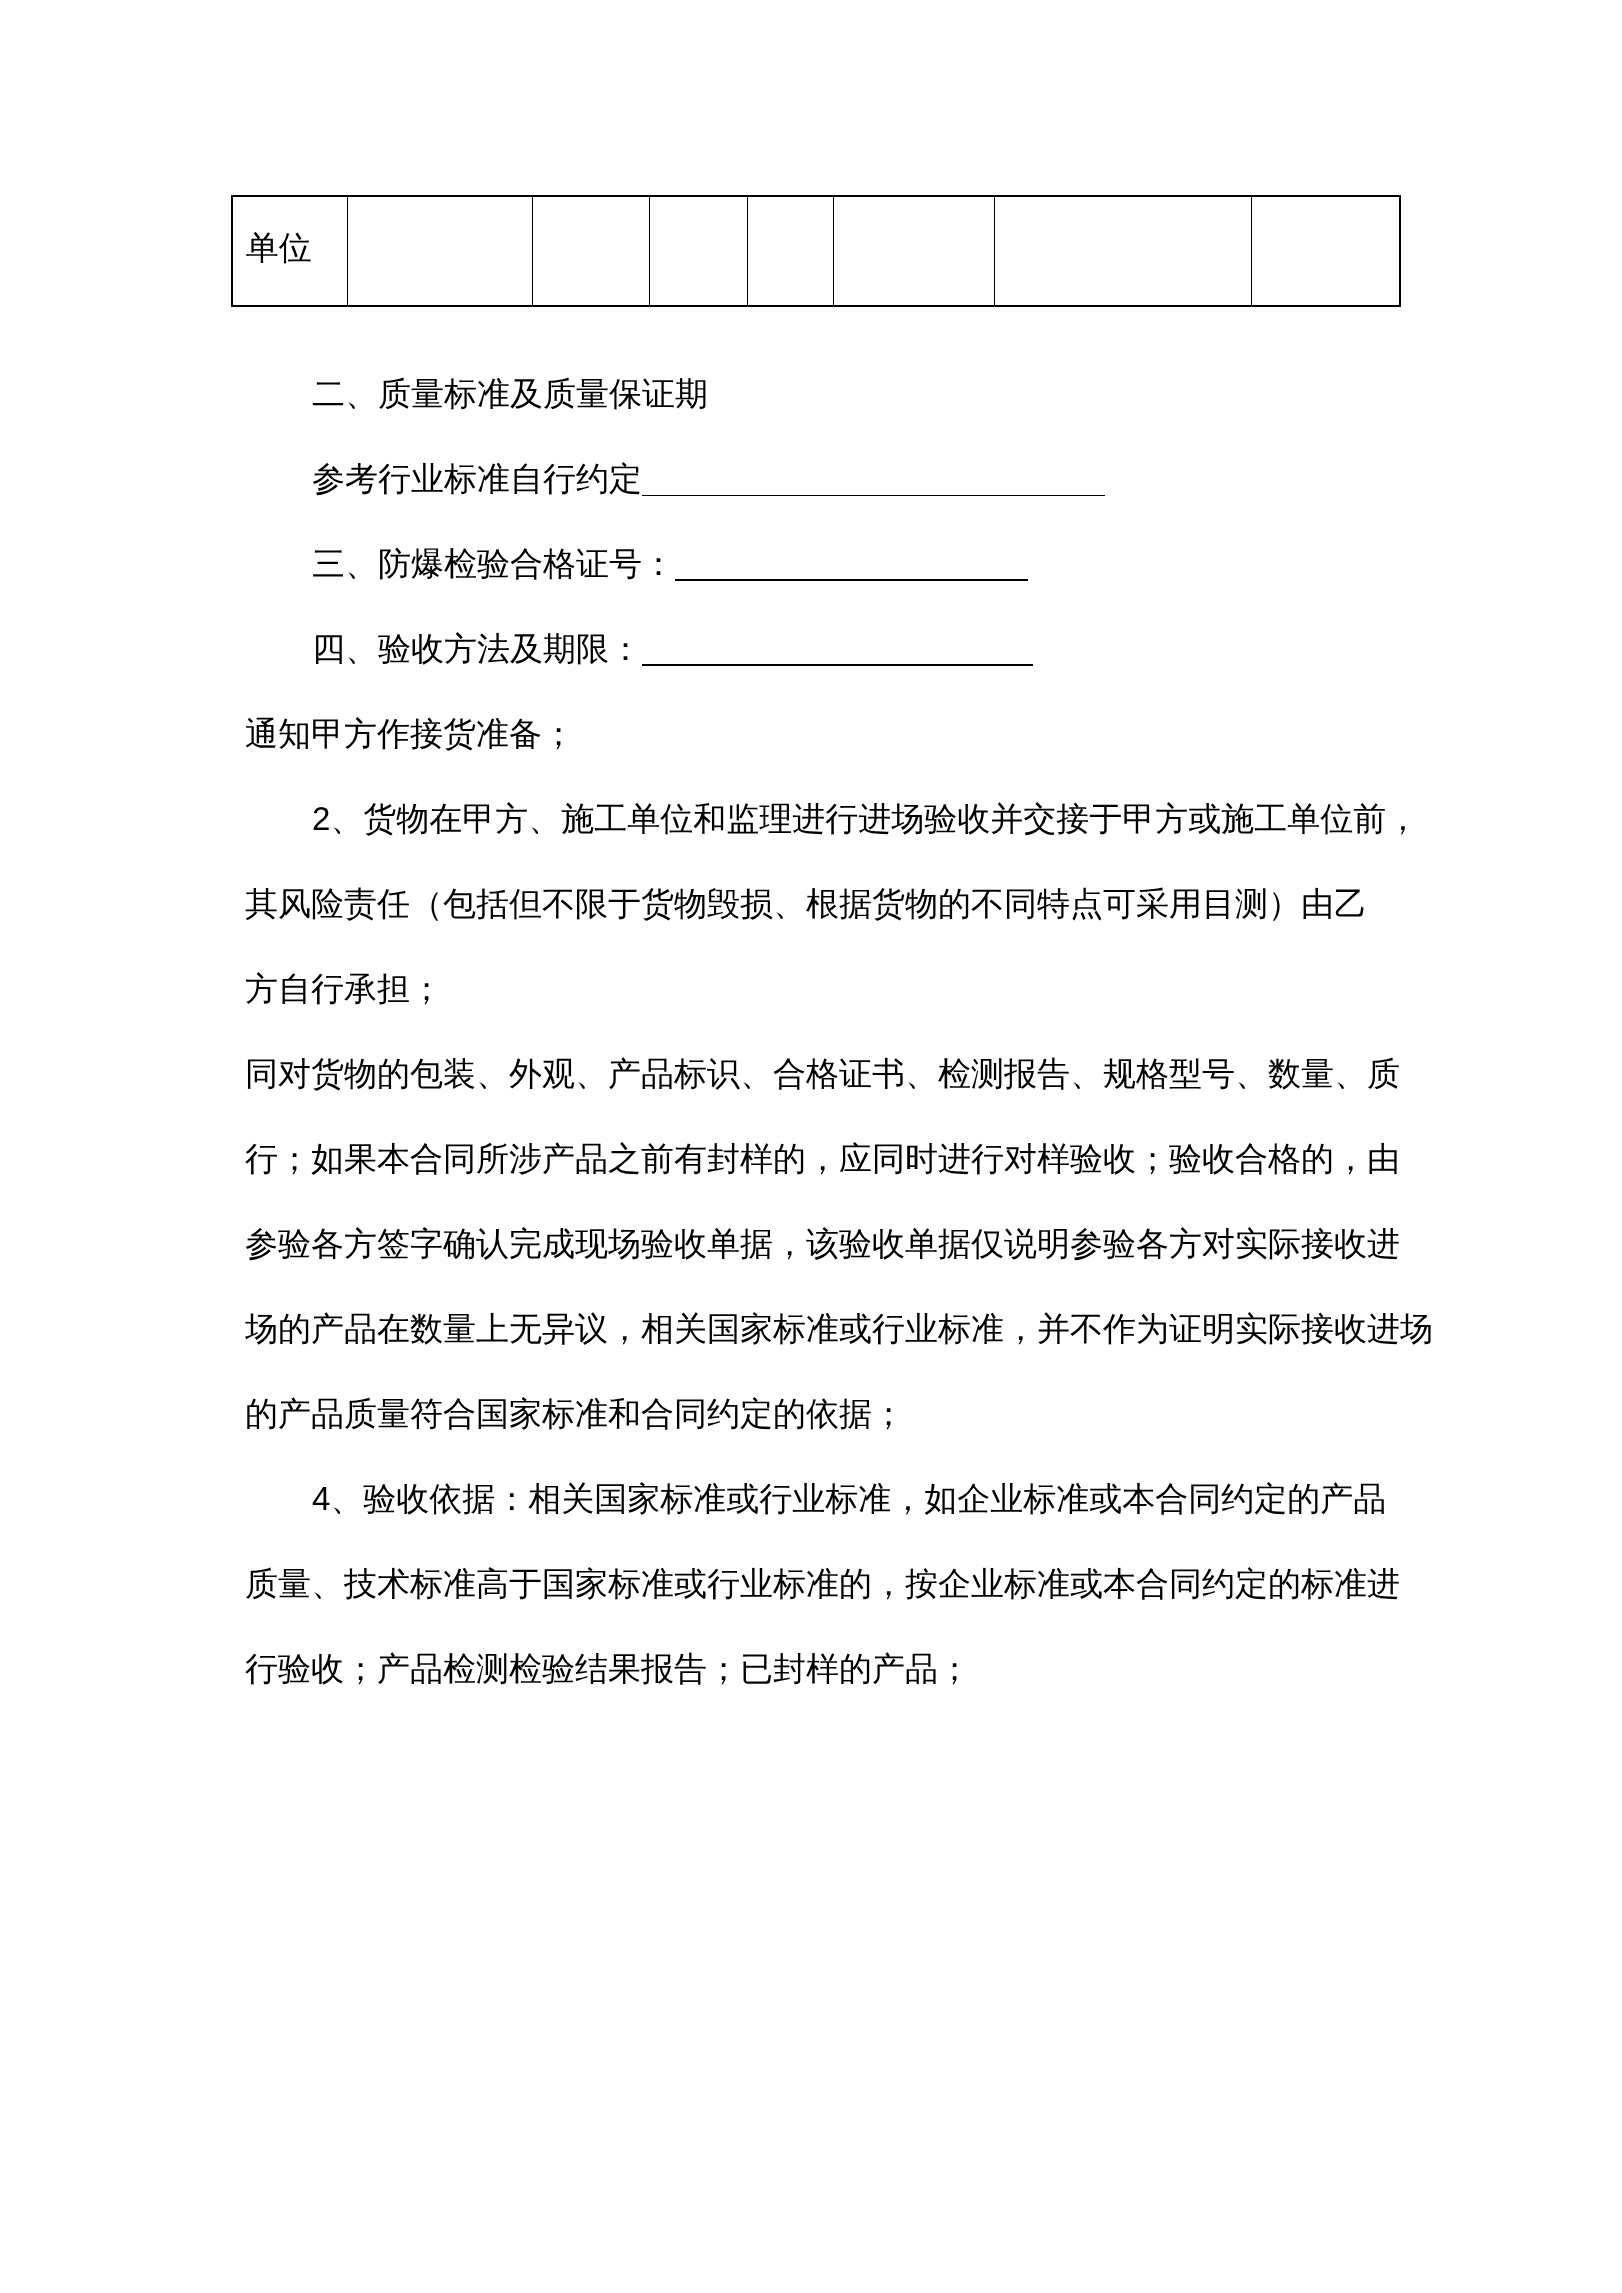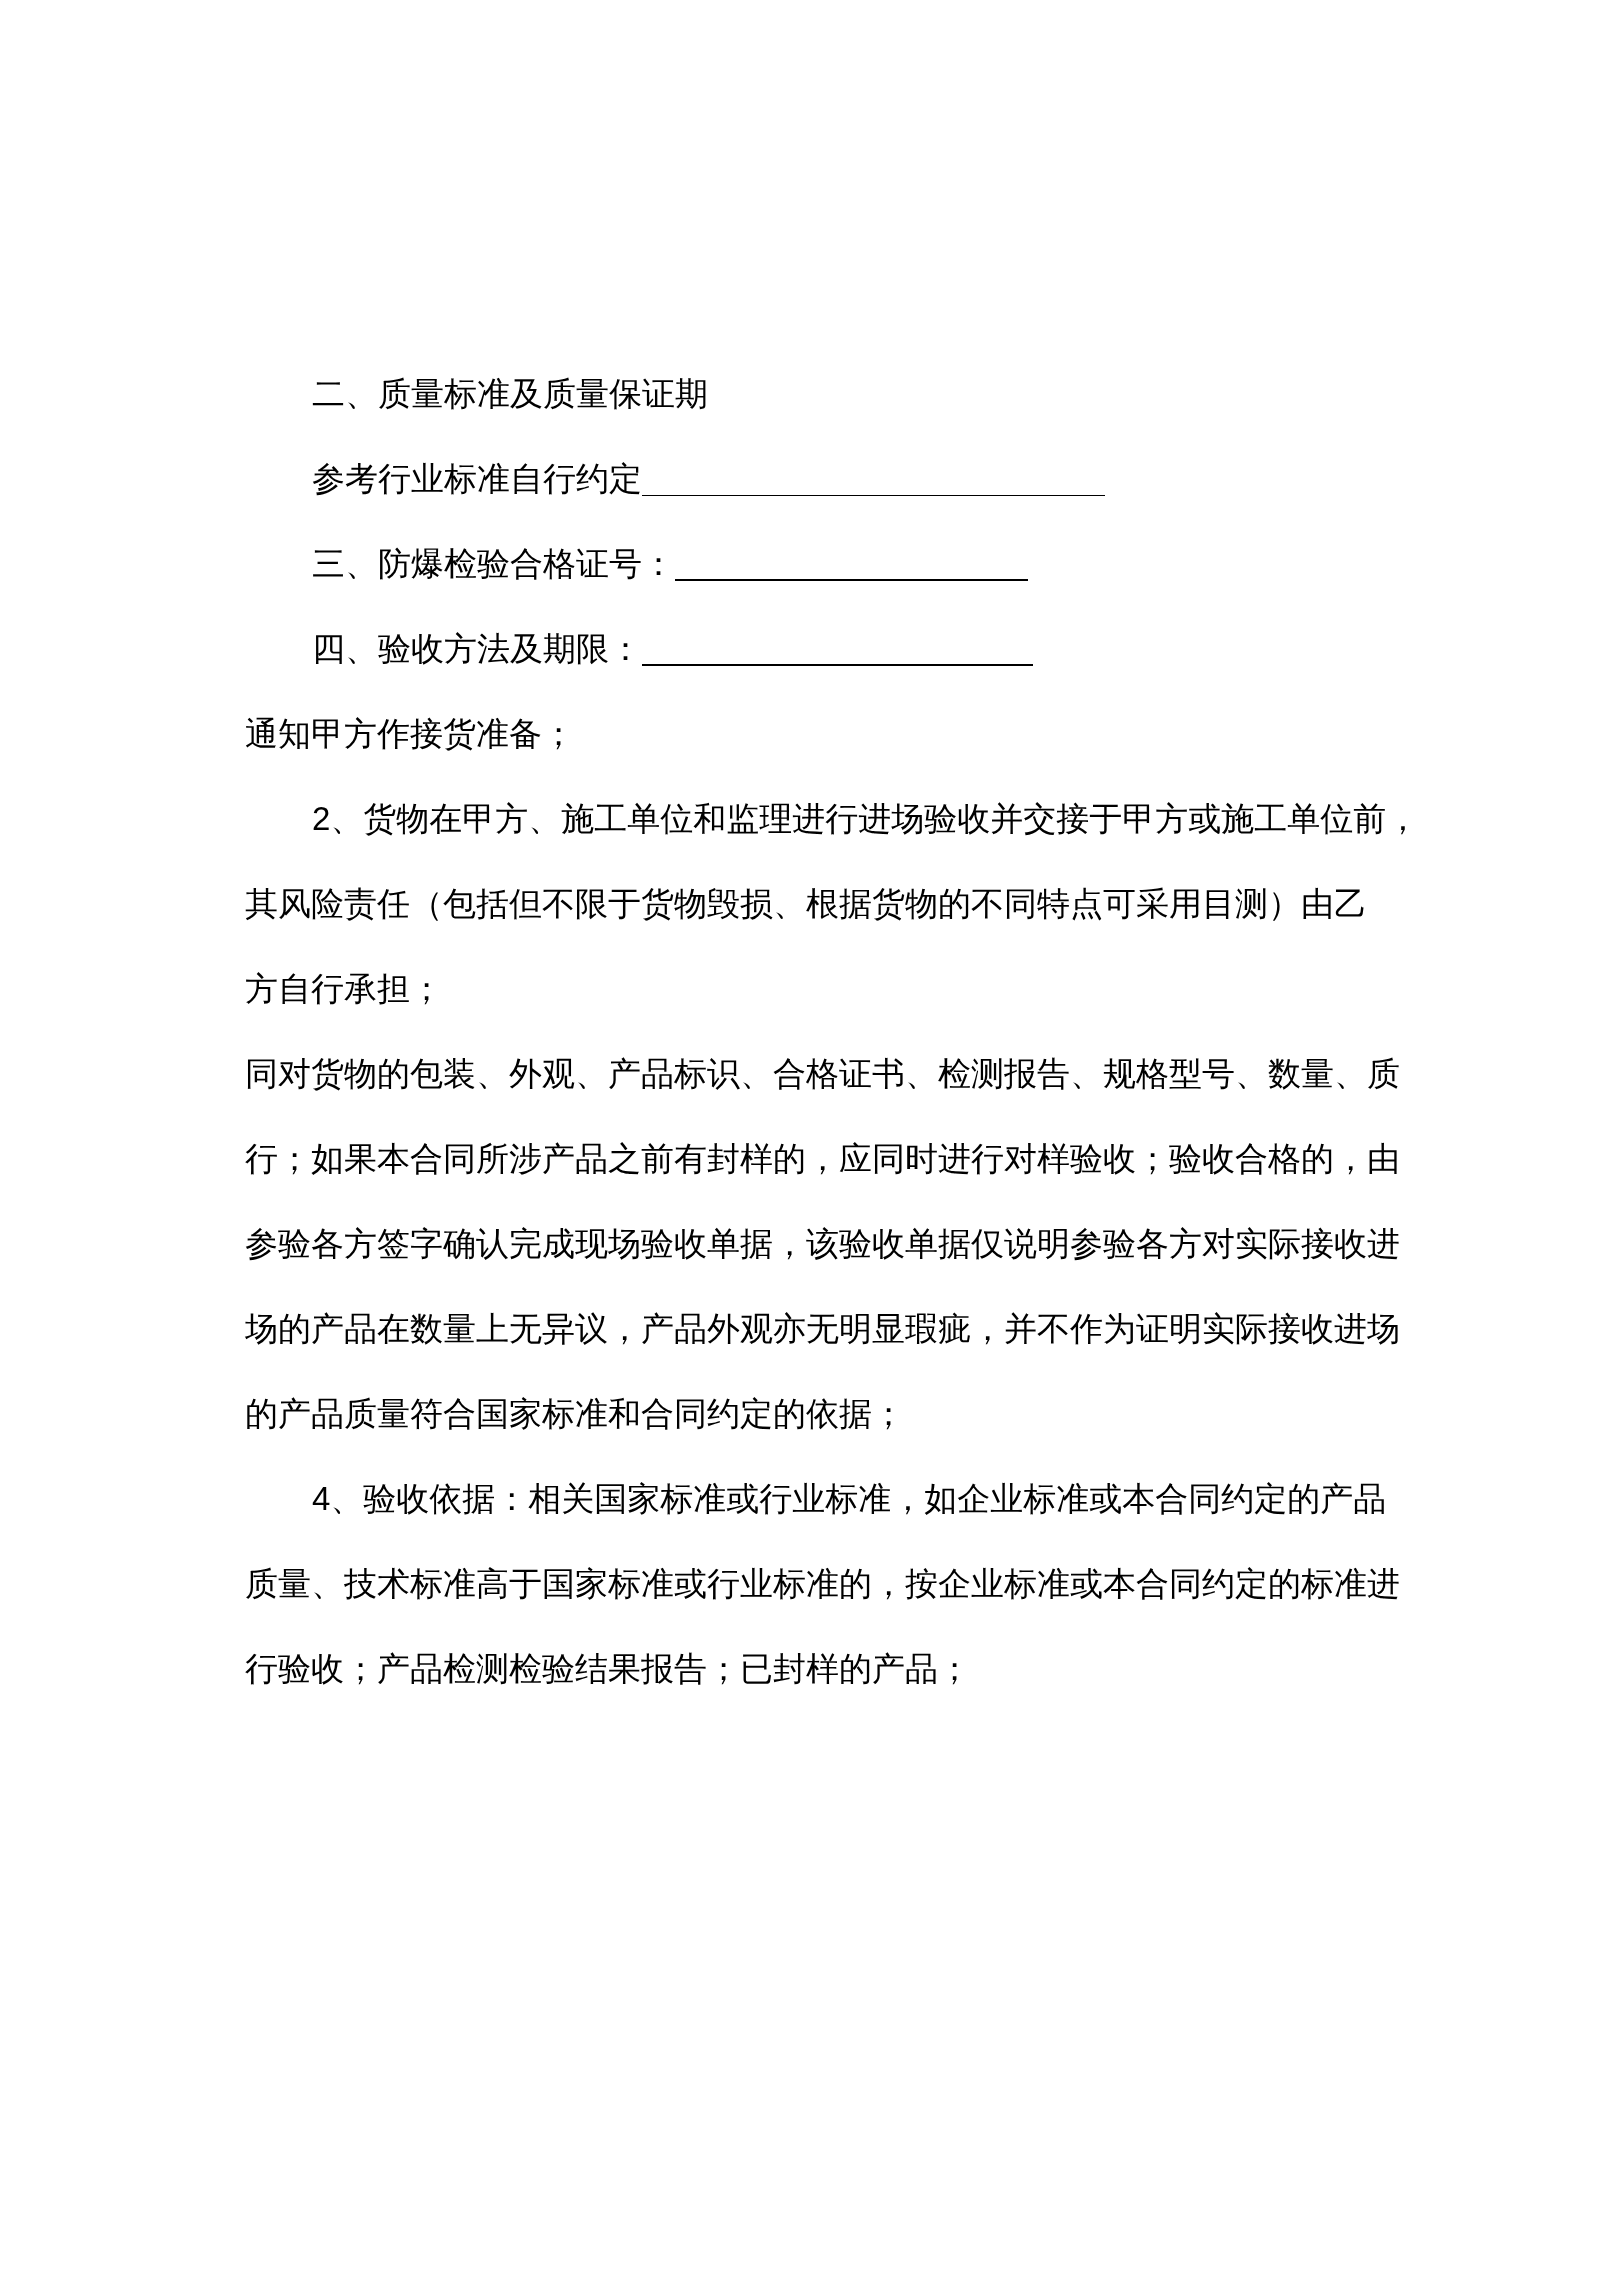--- a/index.html
+++ b/index.html
@@ -54,32 +54,56 @@
     height: 0;
     border-bottom: 1.8px solid #000000;
     vertical-align: -5.5px;
   }
   .line.bold .blank { border-bottom-width: 2.7px; }
 </style>
 </head>
 <body>
 
 <div class="page">
+  <table class="doc-table">
+    <colgroup>
+        <col style="width: 115px;">
+        <col style="width: 185px;">
+        <col style="width: 117px;">
+        <col style="width: 98px;">
+        <col style="width: 86px;">
+        <col style="width: 161px;">
+        <col style="width: 257px;">
+        <col style="width: 149px;">
+      </colgroup>
+    <tbody>
+        <tr>
+          <td>单位</td>
+          <td></td>
+          <td></td>
+          <td></td>
+          <td></td>
+          <td></td>
+          <td></td>
+          <td></td>
+        </tr>
+      </tbody>
+  </table>
   <div class="text-block">
       <div class="line indent bold"><span>二、质量标准及质量保证期</span></div>
       <div class="line indent"><span>参考行业标准自行约定</span><span class="blank" style="width: 463px;"></span></div>
       <div class="line indent bold"><span>三、防爆检验合格证号：</span><span class="blank" style="width: 353px;"></span></div>
       <div class="line indent bold"><span>四、验收方法及期限：</span><span class="blank" style="width: 391px;"></span></div>
       <div class="line"><span>通知甲方作接货准备；</span></div>
       <div class="line indent"><span>2、货物在甲方、施工单位和监理进行进场验收并交接于甲方或施工单位前，</span></div>
       <div class="line"><span>其风险责任（包括但不限于货物毁损、根据货物的不同特点可采用目测）由乙</span></div>
       <div class="line"><span>方自行承担；</span></div>
       <div class="line"><span>同对货物的包装、外观、产品标识、合格证书、检测报告、规格型号、数量、质</span></div>
       <div class="line"><span>行；如果本合同所涉产品之前有封样的，应同时进行对样验收；验收合格的，由</span></div>
       <div class="line"><span>参验各方签字确认完成现场验收单据，该验收单据仅说明参验各方对实际接收进</span></div>
-      <div class="line"><span>场的产品在数量上无异议，产品外观亦无明显瑕疵，并不作为证明实际接收进场</span></div>
+      <div class="line"><span>场的产品在数量上无异议，相关国家标准或行业标准，并不作为证明实际接收进场</span></div>
       <div class="line"><span>的产品质量符合国家标准和合同约定的依据；</span></div>
       <div class="line indent"><span>4、验收依据：相关国家标准或行业标准，如企业标准或本合同约定的产品</span></div>
       <div class="line"><span>质量、技术标准高于国家标准或行业标准的，按企业标准或本合同约定的标准进</span></div>
       <div class="line"><span>行验收；产品检测检验结果报告；已封样的产品；</span></div>
     </div>
 </div>
 
 
 </body></html>

